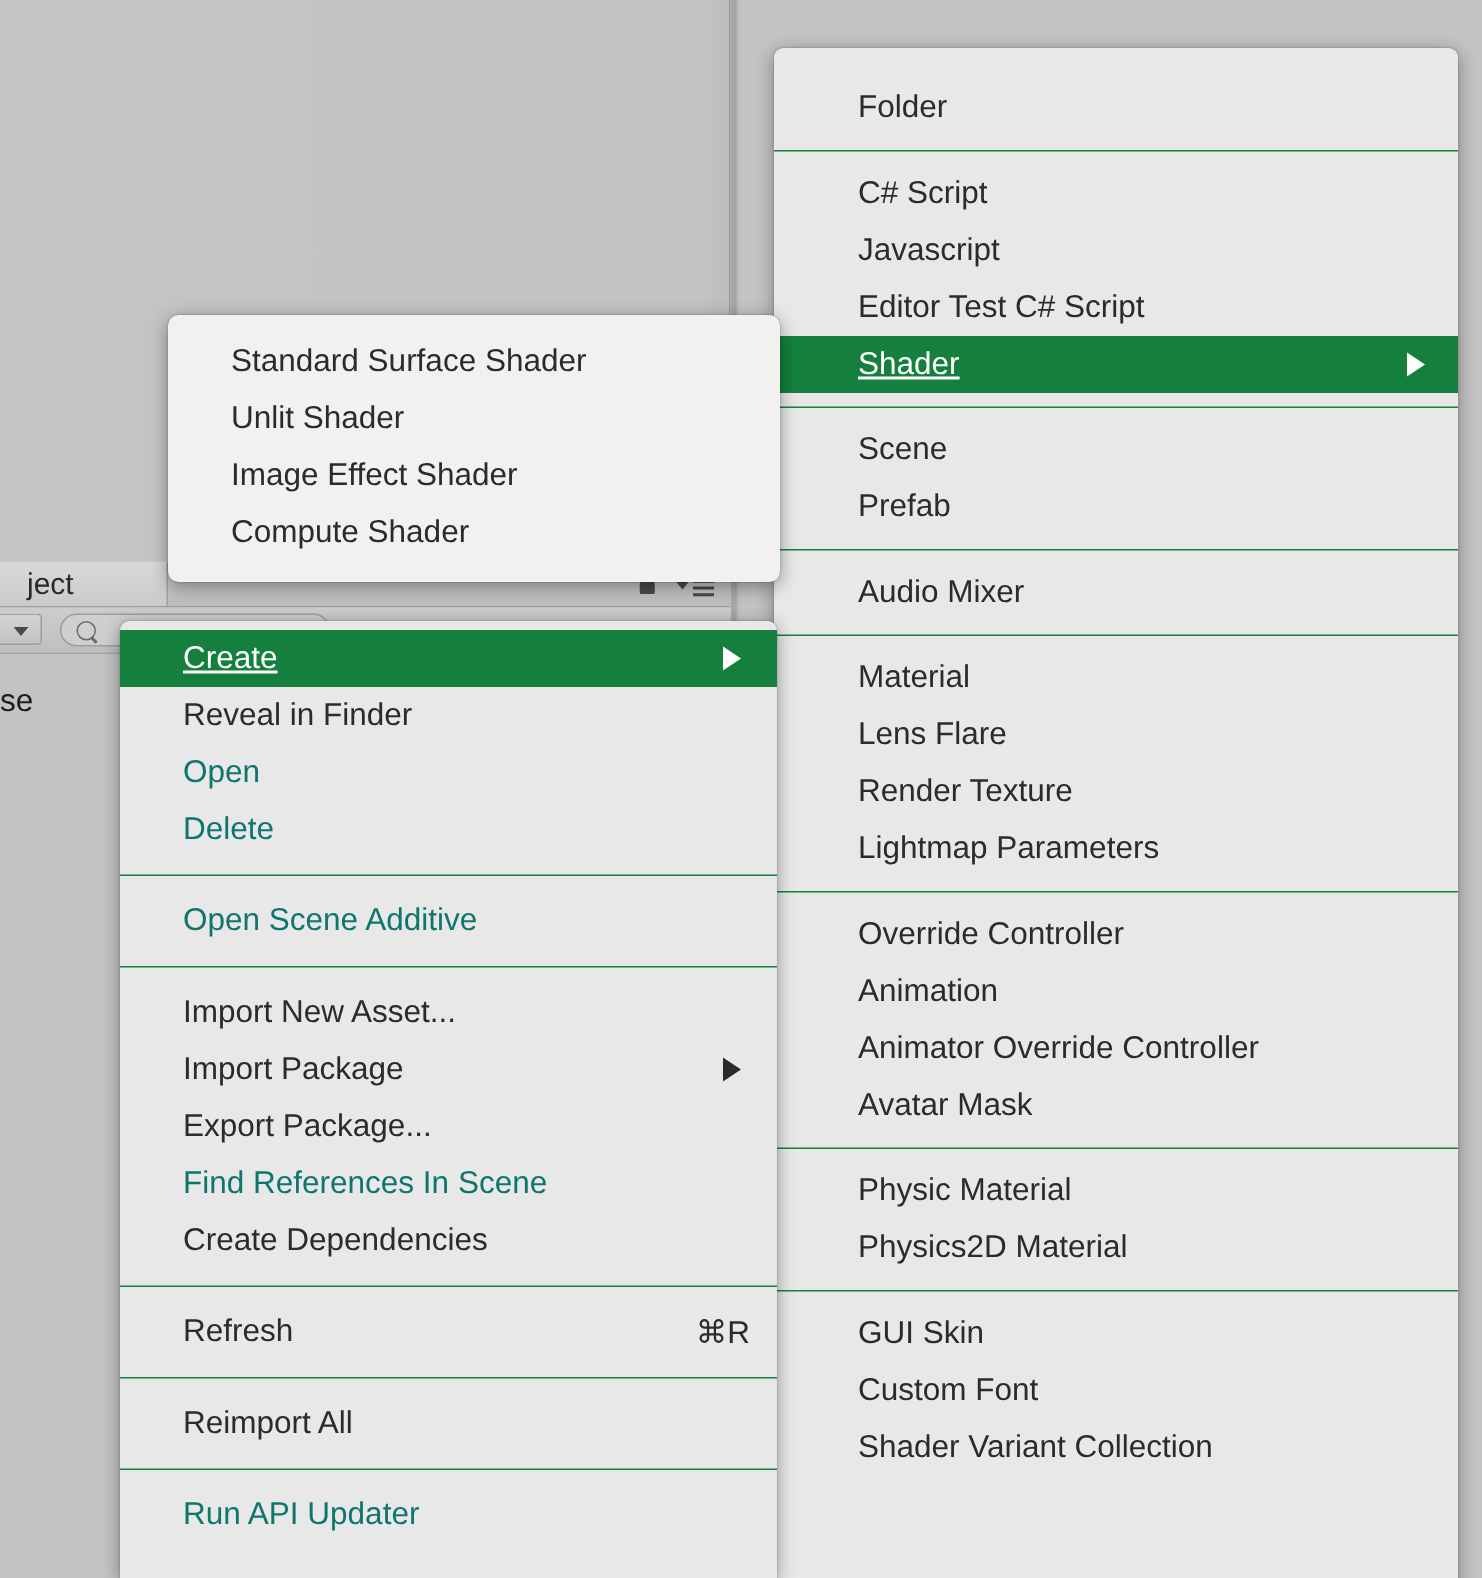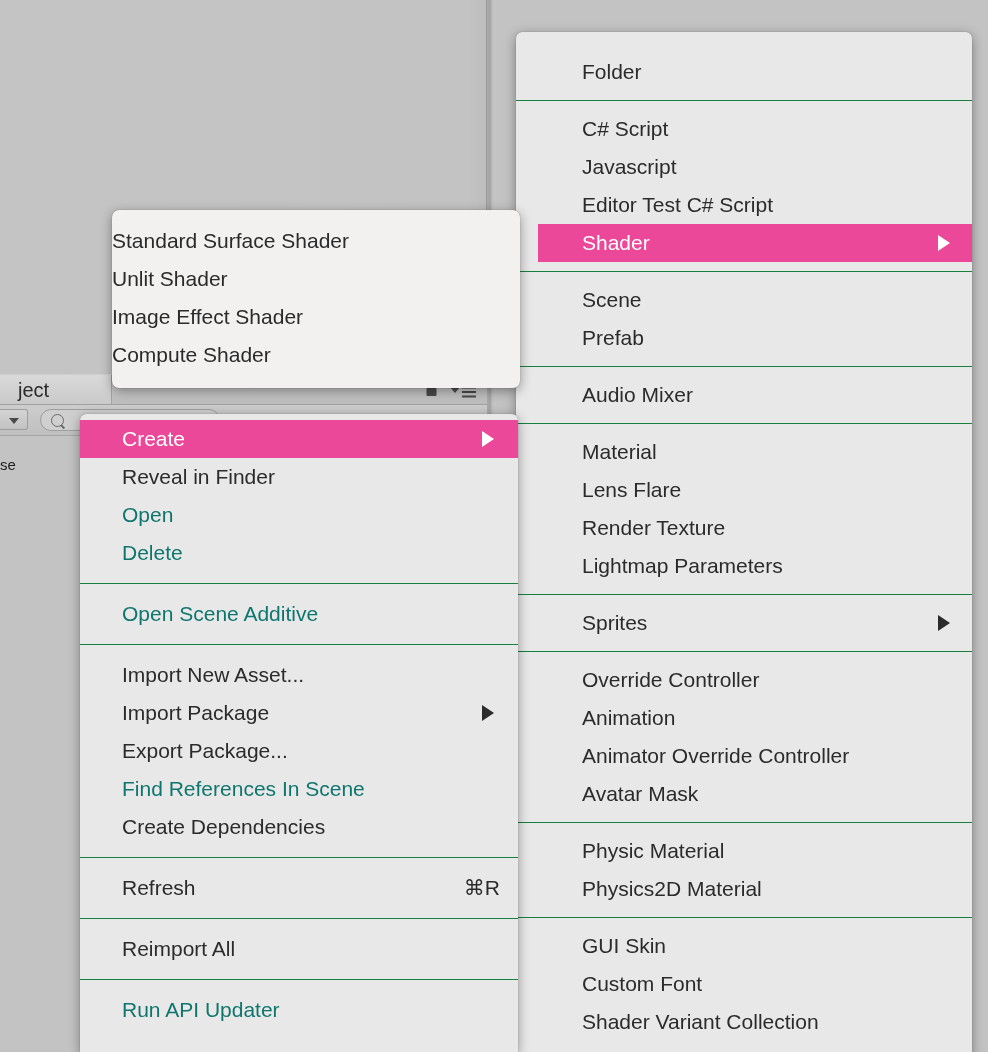--- a/index.html
+++ b/index.html
@@ -157,21 +157,21 @@
     width: 5px;
     height: 1.6px;
     background: #6a6a6a;
     transform: rotate(45deg);
     transform-origin: left center;
   }
   .breadcrumb-frag {
     position: absolute;
     left: 0px;
     top: 456px;
-    font-size: 15px;
+    font-size: 21px;
     color: #1d1d1d;
   }
 
   
   .menu {
     position: absolute;
     background: #e8e8e8;
     border-radius: 6px;
     box-shadow: 0 3px 12px rgba(0,0,0,0.38), 0 0 1px rgba(0,0,0,0.45);
     box-sizing: border-box;
@@ -187,22 +187,23 @@
     align-items: center;
     font-size: 21px;
     color: #2b2b2b;
     white-space: nowrap;
     box-sizing: border-box;
   }
   .menu-item.disabled {
     color: #0f766e;
   }
   .menu-item.selected {
-    background: #ec4899;
+    background: #15803d;
     color: #ffffff;
+    text-decoration: underline;
   }
   .mi-label {
     flex: 0 0 auto;
   }
   .mi-shortcut {
     position: absolute;
     right: 18px;
     font-size: 21px;
     color: #2b2b2b;
   }
@@ -221,22 +222,21 @@
   
   #create-submenu {
     left: 516px;
     top: 32px;
     width: 456px;
     height: 1038px;
     padding-top: 12px;
     border-radius: 6px 6px 0 0;
   }
   #create-submenu .menu-item {
-    padding-left: 44px;
-    margin-left: 22px;
+    padding-left: 56px;
   }
   #create-submenu .mi-arrow {
     right: 22px;
   }
   #create-submenu .menu-group {
     padding: 9px 0;
   }
 
   
   #context-menu {
@@ -263,20 +263,21 @@
   
   #shader-submenu {
     left: 112px;
     top: 210px;
     width: 408px;
     border-radius: 7px;
     background: #f2f1f0;
     padding: 12px 0 14px 0;
   }
   #shader-submenu .menu-item {
+    padding-left: 42px;
     height: 38px;
   }
 </style>
 </head>
 <body>
 
 <div id="editor-bg">
 
   <div class="scene-pane"></div>
   <div class="vert-divider"></div>
@@ -353,26 +354,20 @@
       </div>
       <div class="menu-item">
         <span class="mi-label">Render Texture</span>
       </div>
       <div class="menu-item">
         <span class="mi-label">Lightmap Parameters</span>
       </div>
     </div>
     <div class="menu-group">
       <div class="menu-item">
-        <span class="mi-label">Sprites</span>
-        <span class="mi-arrow"></span>
-      </div>
-    </div>
-    <div class="menu-group">
-      <div class="menu-item">
         <span class="mi-label">Override Controller</span>
       </div>
       <div class="menu-item">
         <span class="mi-label">Animation</span>
       </div>
       <div class="menu-item">
         <span class="mi-label">Animator Override Controller</span>
       </div>
       <div class="menu-item">
         <span class="mi-label">Avatar Mask</span>

